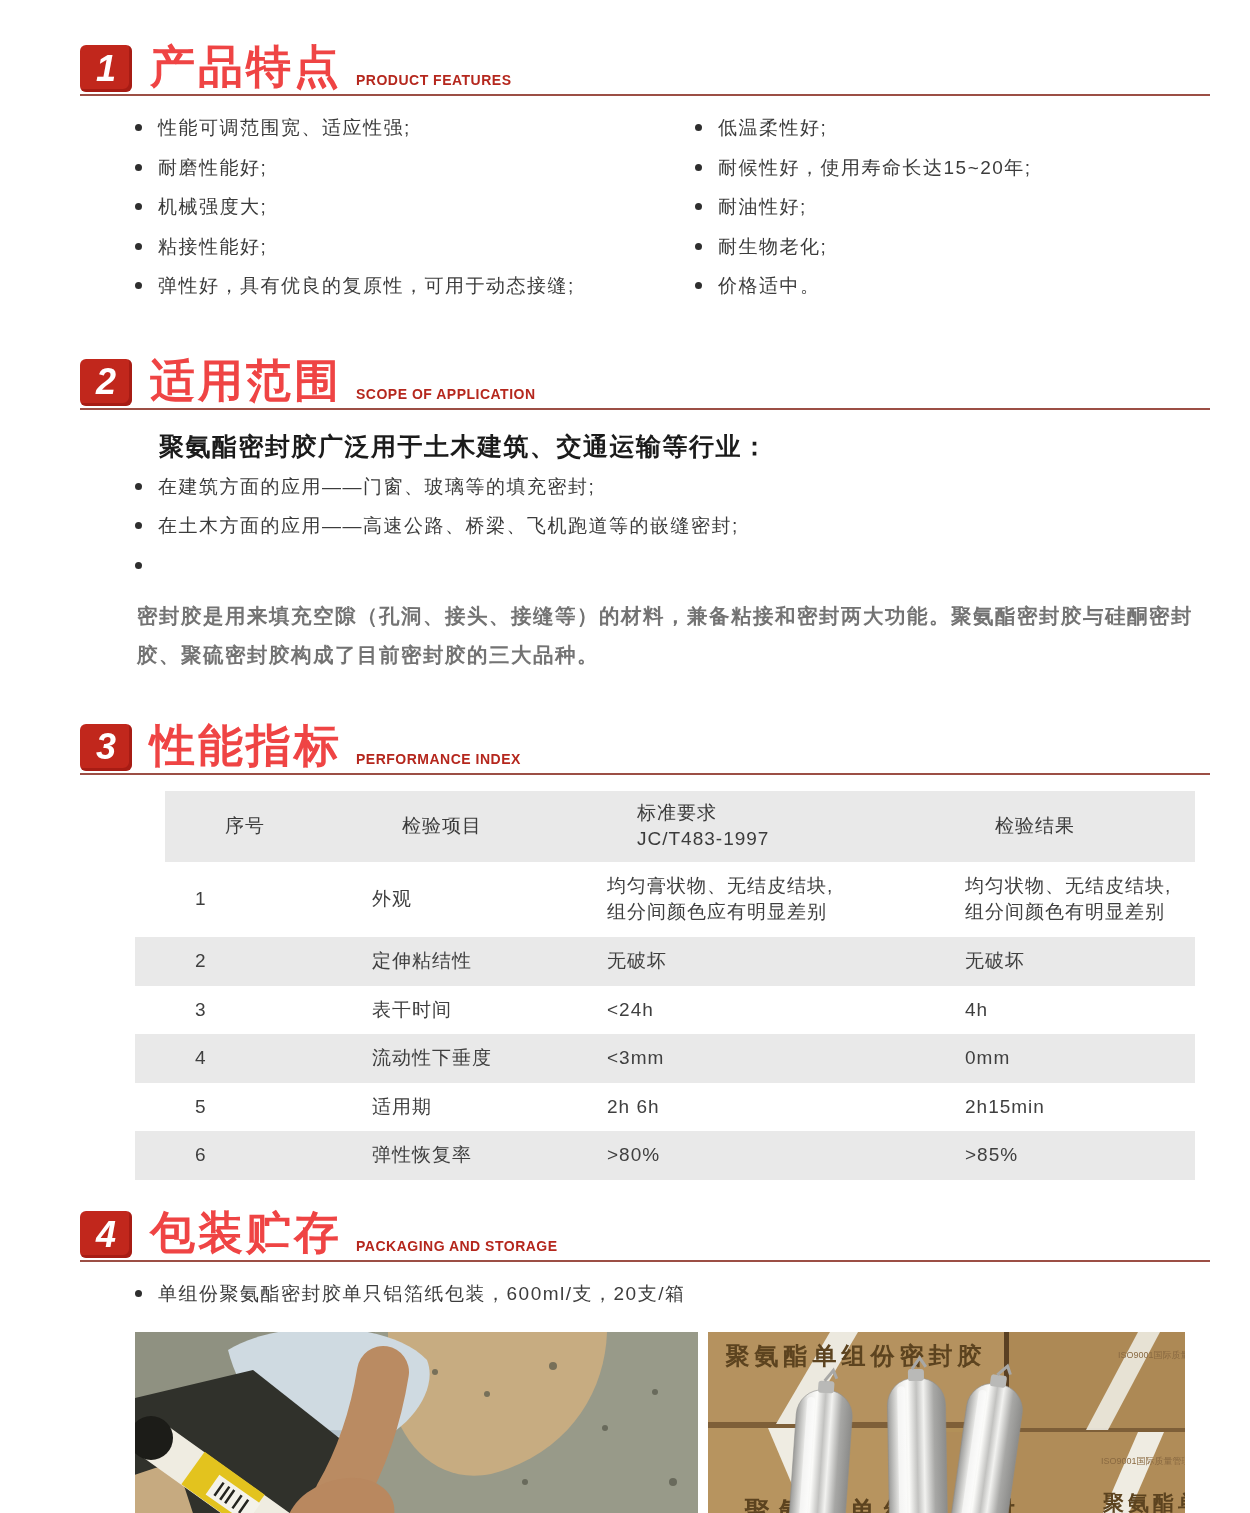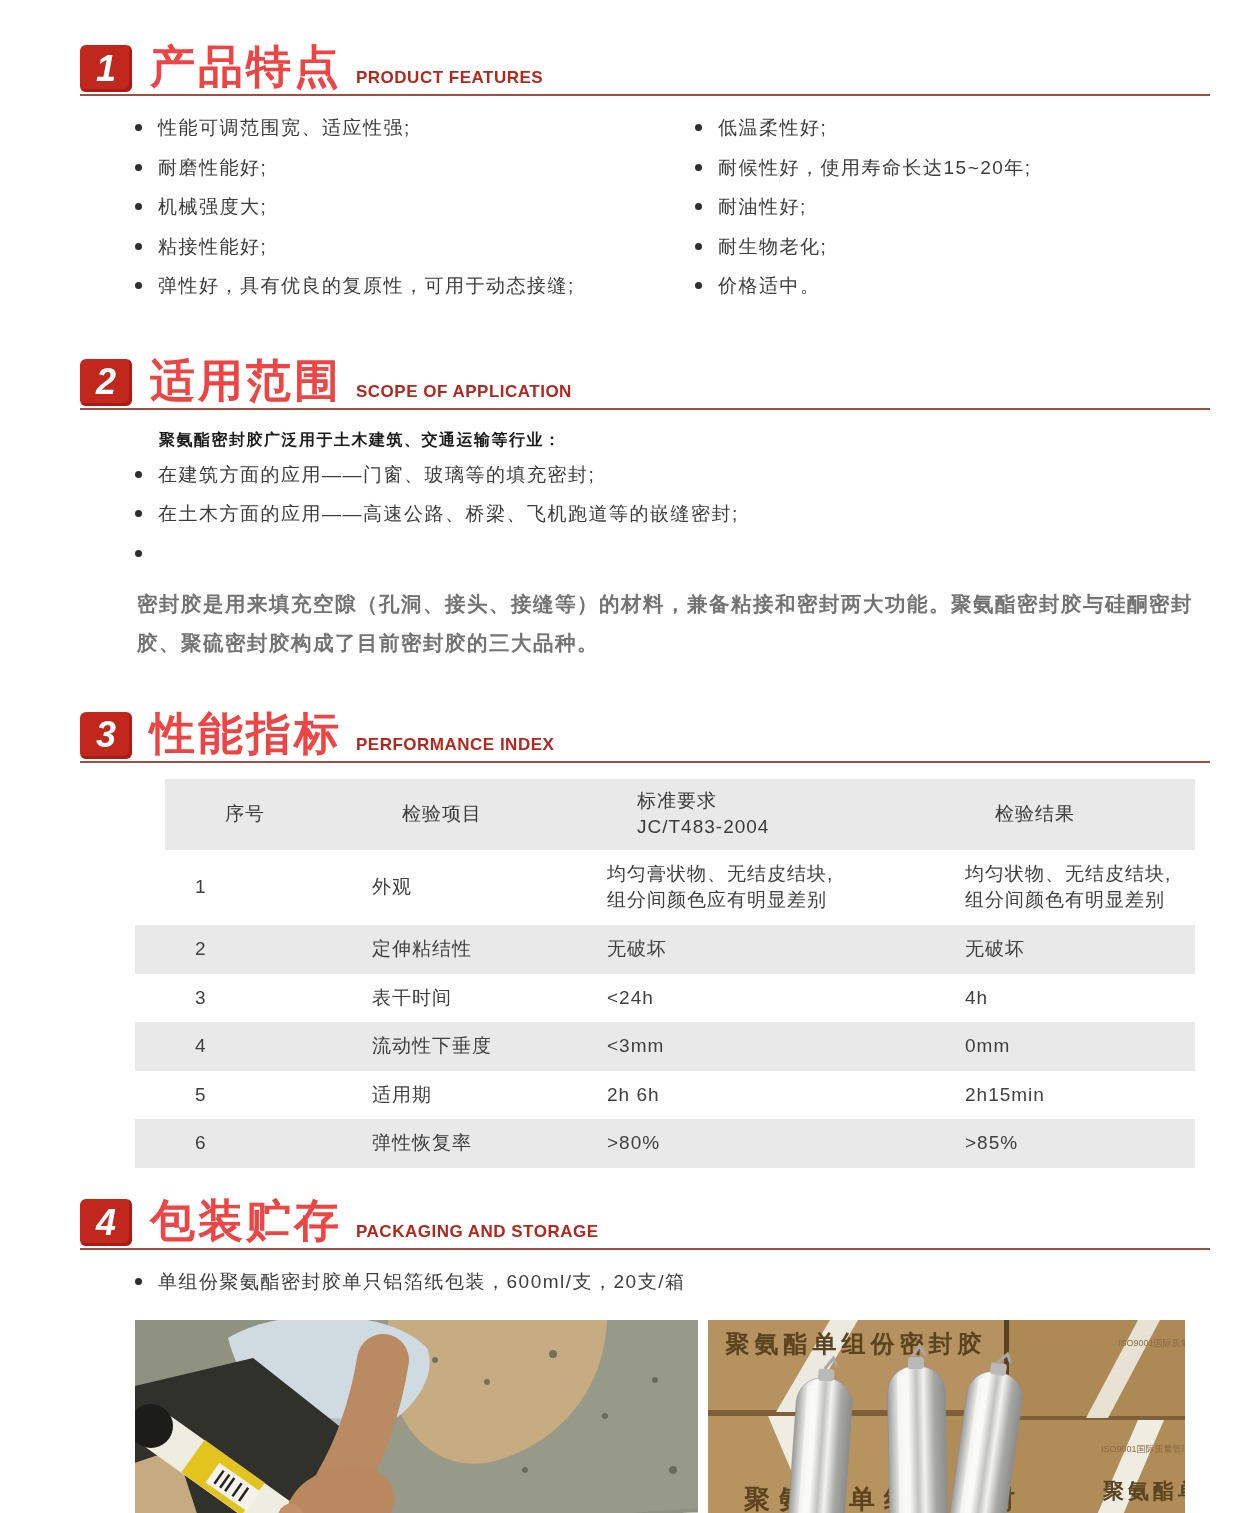--- a/index.html
+++ b/index.html
@@ -19,38 +19,38 @@
     color:#ffffff; font-style:italic; font-weight:bold; font-size:36px;
     display:flex; align-items:center; justify-content:center;
     box-shadow:inset -3px -3px 0 rgba(120,10,5,.35);
     flex:0 0 auto;
   }
   .sec-title-cn {
     color:#ef4444; font-weight:700; font-size:45px; letter-spacing:3px;
     margin-left:18px; line-height:1; padding-bottom:3px;
   }
   .sec-title-en {
-    color:#b5271d; font-weight:bold; font-size:17px; letter-spacing:.5px;
+    color:#b5271d; font-weight:bold; font-size:14px; letter-spacing:.5px;
     margin-left:14px; padding-bottom:4px;
   }
 
   
   .b-item { display:flex; align-items:flex-start; padding:6px 0; }
   .dot { width:7px; height:7px; border-radius:50%; background:#2e2e2e; margin:10px 16px 0 0; flex:0 0 auto; }
   .b-text { font-size:19px; color:#3c3c3c; letter-spacing:1.5px; line-height:1.45; }
 
   
   .features-wrap { display:flex; margin:12px 0 0 135px; width:1065px; }
   .features-col { width:560px; }
   .features-col.right { width:505px; margin-left:0; }
 
   
   .sec { margin-top:52px; }
   .scope-wrap { margin:20px 0 0 135px; width:1065px; }
-  .scope-lead { font-size:16px; font-weight:bold; color:#1b1b1b; letter-spacing:1.5px; padding-left:24px; margin-bottom:4px; }
+  .scope-lead { font-size:25px; font-weight:bold; color:#1b1b1b; letter-spacing:1.5px; padding-left:24px; margin-bottom:4px; }
   .scope-note { font-size:20.5px; font-weight:bold; color:#737373; letter-spacing:1.5px; line-height:1.9; margin-top:22px; padding-left:2px; }
 
   
   .ptable { margin:16px 0 0 135px; width:1060px; }
   .trow { display:grid; grid-template-columns:237px 235px 358px 1fr; align-items:center; padding:11px 0; }
   .trow.stripe { background:#e9e9e9; }
   .td { font-size:19px; color:#3f3f3f; letter-spacing:1px; line-height:1.4; white-space:pre-line; }
   .td.c1 { padding-left:60px; }
   .thead .td { color:#3b3b3b; }
   .trow.thead { padding:9px 0; min-height:56px;margin-left:30px; }
@@ -144,21 +144,21 @@
     <div class="sec-badge">3</div>
     <div class="sec-title-cn">性能指标</div>
     <div class="sec-title-en">PERFORMANCE INDEX</div>
   </div>
 
   <div class="ptable">
     <div class="trow thead stripe">
       <div class="td c1">序号</div>
       <div class="td">检验项目</div>
       <div class="td">标准要求
-JC/T483-2004</div>
+JC/T483-1997</div>
       <div class="td">检验结果</div>
     </div>
     <div class="trow">
       <div class="td c1">1</div>
       <div class="td">外观</div>
       <div class="td">均匀膏状物、无结皮结块,
 组分间颜色应有明显差别</div>
       <div class="td">均匀状物、无结皮结块,
 组分间颜色有明显差别</div>
     </div>

